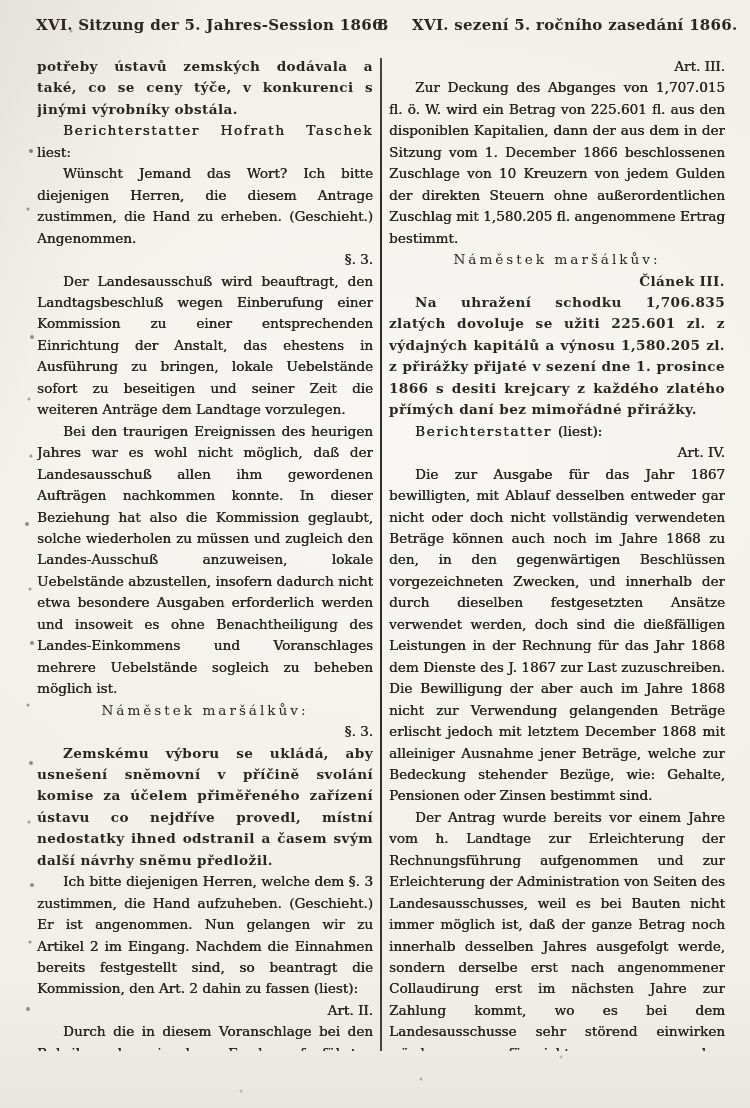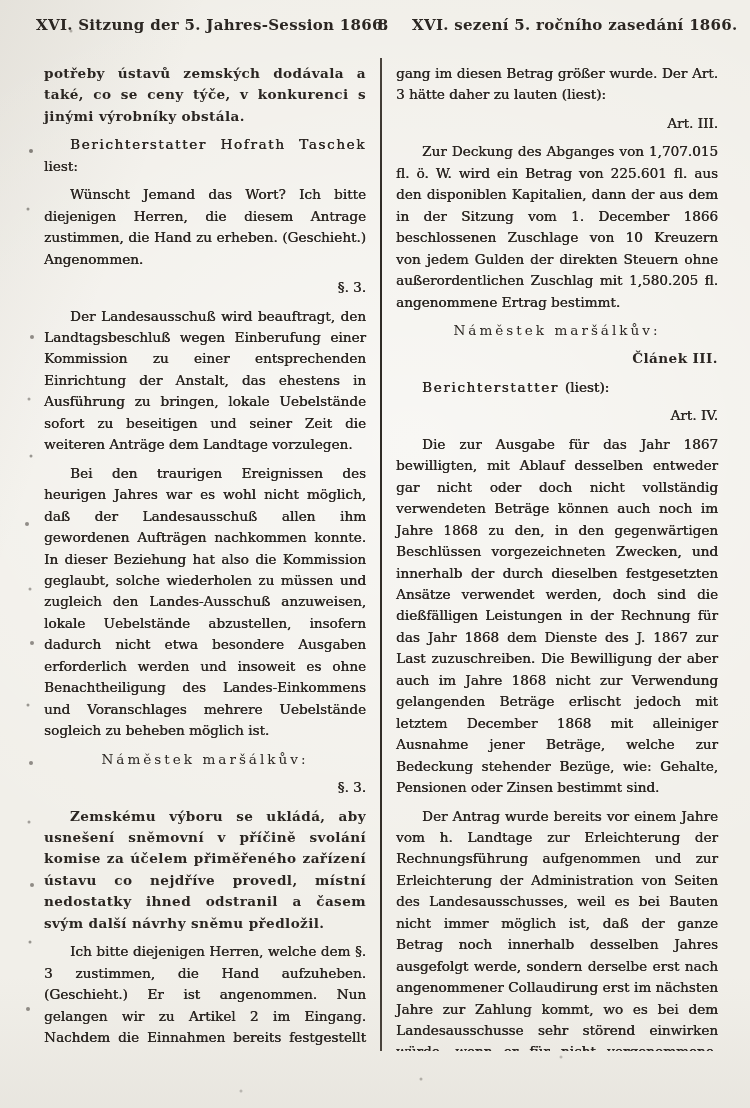--- a/index.html
+++ b/index.html
@@ -28,21 +28,21 @@
   .column{
     position:absolute;top:56px;width:336px;height:995px;overflow:hidden;
     font-size:13.6px;line-height:21.45px;text-align:justify;
   }
   .col-left{left:37px;}
   .col-right{left:389px;}
   .divider{
     position:absolute;left:380px;top:58px;width:2px;height:993px;
     background:linear-gradient(180deg,#4a443d,#2e2a25 15%,#332e28 85%,#4a443d);
   }
-  p.para{margin:7px;padding:0;}
+  p.para{margin:0;padding:0;}
   .german{text-shadow:0.35px 0 0 currentColor;}
   .czech{font-weight:bold;text-shadow:none;letter-spacing:0.4px;}
   .indent{text-indent:26px;}
   .flush{text-indent:0;}
   .center{text-align:right;text-indent:0;}
   .spaced{text-align:center;text-indent:0;padding-left:60px;letter-spacing:3px;font-weight:normal;}
   .lead-spaced{letter-spacing:1.6px;}
   
   .speckles{position:absolute;left:0;top:0;width:2px;height:2px;border-radius:50%;background:transparent;
     box-shadow:
@@ -78,22 +78,22 @@
     <p class="para german indent">Der Landesausschuß wird beauftragt, den Landtagsbeschluß wegen Einberufung einer Kommission zu einer entsprechenden Einrichtung der Anstalt, das ehestens in Ausführung zu bringen, lokale Uebelstände sofort zu beseitigen und seiner Zeit die weiteren Anträge dem Landtage vorzulegen.</p>
     <p class="para german indent">Bei den traurigen Ereignissen des heurigen Jahres war es wohl nicht möglich, daß der Landesausschuß allen ihm gewordenen Aufträgen nachkommen konnte. In dieser Beziehung hat also die Kommission geglaubt, solche wiederholen zu müssen und zugleich den Landes-Ausschuß anzuweisen, lokale Uebelstände abzustellen, insofern dadurch nicht etwa besondere Ausgaben erforderlich werden und insoweit es ohne Benachtheiligung des Landes-Einkommens und Voranschlages mehrere Uebelstände sogleich zu beheben möglich ist.</p>
     <p class="para czech spaced">Náměstek maršálkův:</p>
     <p class="para german center">§. 3.</p>
     <p class="para czech indent">Zemskému výboru se ukládá, aby usnešení sněmovní v příčině svolání komise za účelem přiměřeného zařízení ústavu co nejdříve provedl, místní nedostatky ihned odstranil a časem svým další návrhy sněmu předložil.</p>
     <p class="para german indent">Ich bitte diejenigen Herren, welche dem §. 3 zustimmen, die Hand aufzuheben. (Geschieht.) Er ist angenommen. Nun gelangen wir zu Artikel 2 im Eingang. Nachdem die Einnahmen bereits festgestellt sind, so beantragt die Kommission, den Art. 2 dahin zu fassen (liest):</p>
     <p class="para german center">Art. II.</p>
     <p class="para german indent">Durch die in diesem Voranschlage bei den Rubriken der einzelnen Fonde aufgeführten Einnahmen wird ein Betrag von 481.163 fl. ö. W bedeckt.</p>
   </div>
 <div class="column col-right">
-    <p class="para german flush">gang im diesen Betrag größer wurde. Der Art. 3 hätte daher zu lauten (liest):</p>
     <p class="para german center">Art. III.</p>
     <p class="para german indent">Zur Deckung des Abganges von 1,707.015 fl. ö. W. wird ein Betrag von 225.601 fl. aus den disponiblen Kapitalien, dann der aus dem in der Sitzung vom 1. December 1866 beschlossenen Zuschlage von 10 Kreuzern von jedem Gulden der direkten Steuern ohne außerordentlichen Zuschlag mit 1,580.205 fl. angenommene Ertrag bestimmt.</p>
     <p class="para czech spaced">Náměstek maršálkův:</p>
     <p class="para czech center">Článek III.</p>
+    <p class="para czech indent">Na uhražení schodku 1,706.835 zlatých dovoluje se užiti 225.601 zl. z výdajných kapitálů a výnosu 1,580.205 zl. z přirážky přijaté v sezení dne 1. prosince 1866 s desiti krejcary z každého zlatého přímých daní bez mimořádné přirážky.</p>
     <p class="para german indent"><span class="lead-spaced">Berichterstatter </span>(liest):</p>
     <p class="para german center">Art. IV.</p>
     <p class="para german indent">Die zur Ausgabe für das Jahr 1867 bewilligten, mit Ablauf desselben entweder gar nicht oder doch nicht vollständig verwendeten Beträge können auch noch im Jahre 1868 zu den, in den gegenwärtigen Beschlüssen vorgezeichneten Zwecken, und innerhalb der durch dieselben festgesetzten Ansätze verwendet werden, doch sind die dießfälligen Leistungen in der Rechnung für das Jahr 1868 dem Dienste des J. 1867 zur Last zuzuschreiben. Die Bewilligung der aber auch im Jahre 1868 nicht zur Verwendung gelangenden Beträge erlischt jedoch mit letztem December 1868 mit alleiniger Ausnahme jener Beträge, welche zur Bedeckung stehender Bezüge, wie: Gehalte, Pensionen oder Zinsen bestimmt sind.</p>
     <p class="para german indent">Der Antrag wurde bereits vor einem Jahre vom h. Landtage zur Erleichterung der Rechnungsführung aufgenommen und zur Erleichterung der Administration von Seiten des Landesausschusses, weil es bei Bauten nicht immer möglich ist, daß der ganze Betrag noch innerhalb desselben Jahres ausgefolgt werde, sondern derselbe erst nach angenommener Collaudirung erst im nächsten Jahre zur Zahlung kommt, wo es bei dem Landesausschusse sehr störend einwirken würde, wenn er für nicht vorgenommene, aber bewilligte Bauten neuerdings den Kredit, der doch bereits bewilligt wurde, ansuchen müßte.</p>
   </div>
 
 </body></html>

